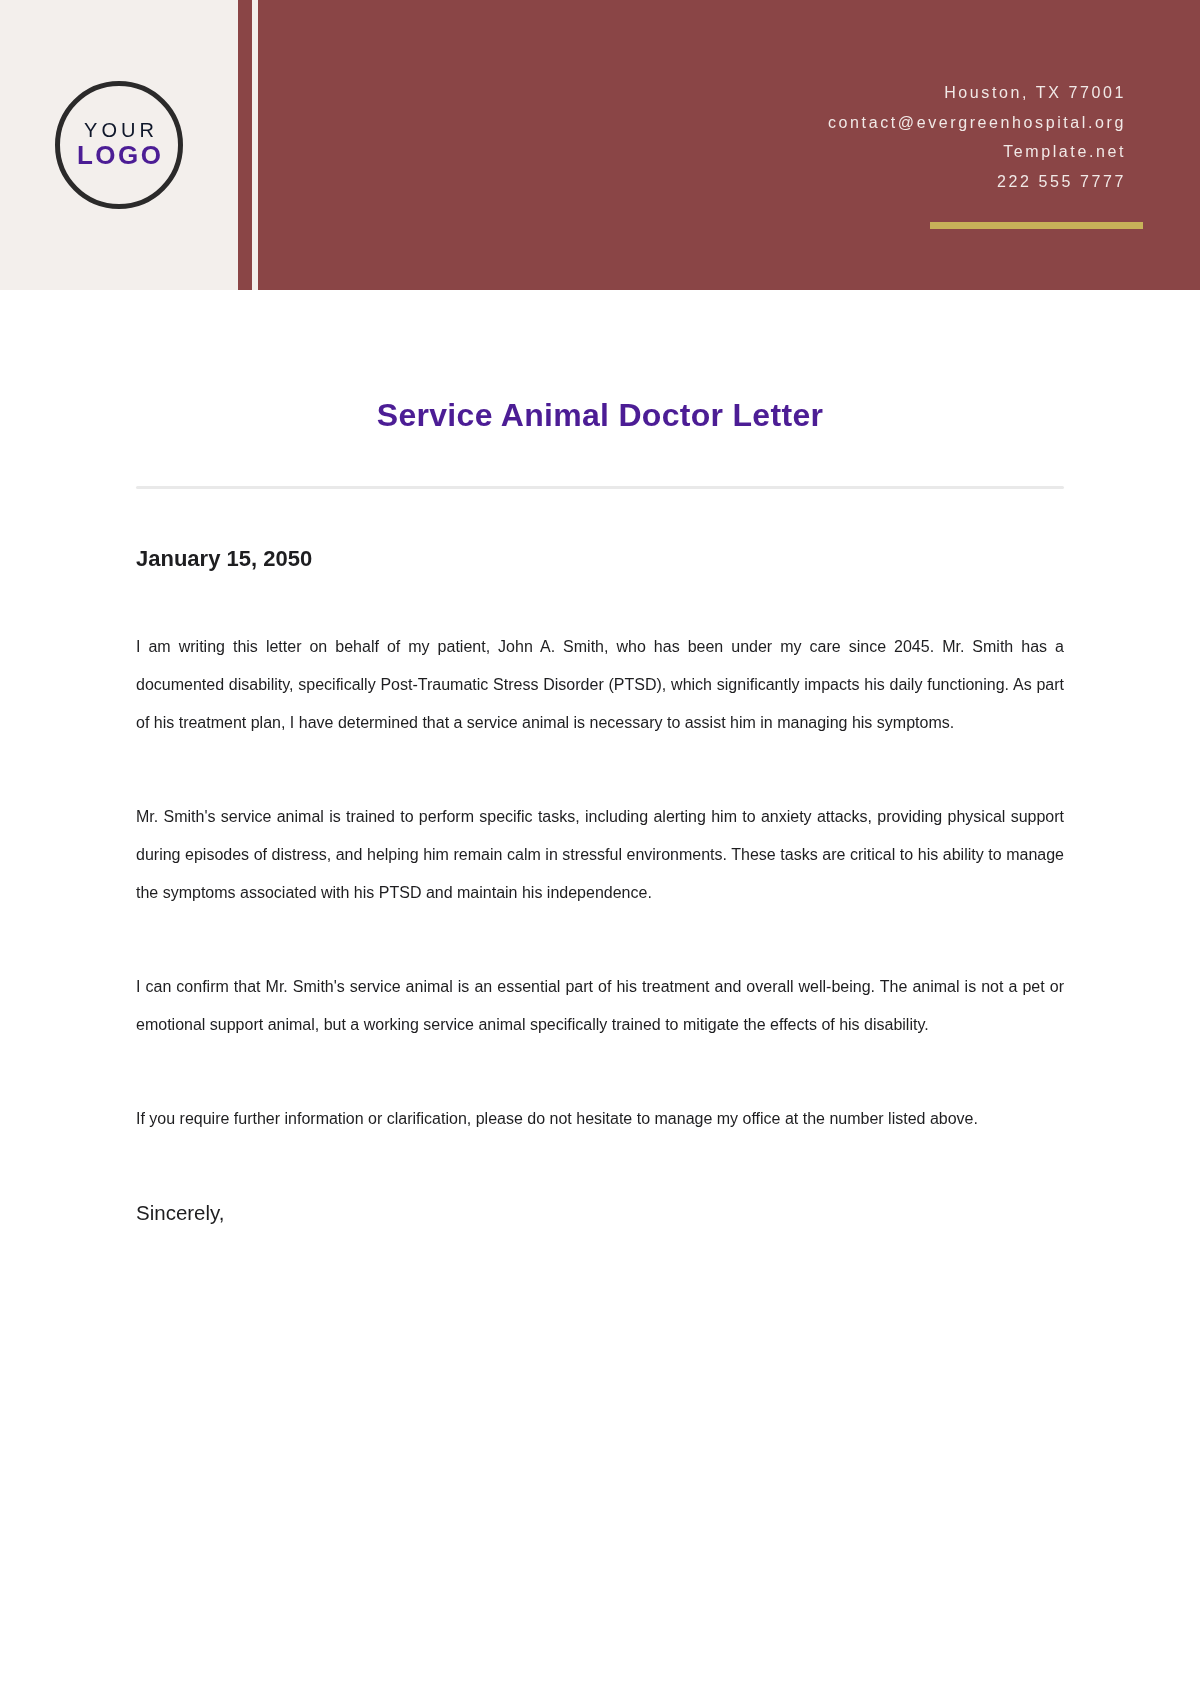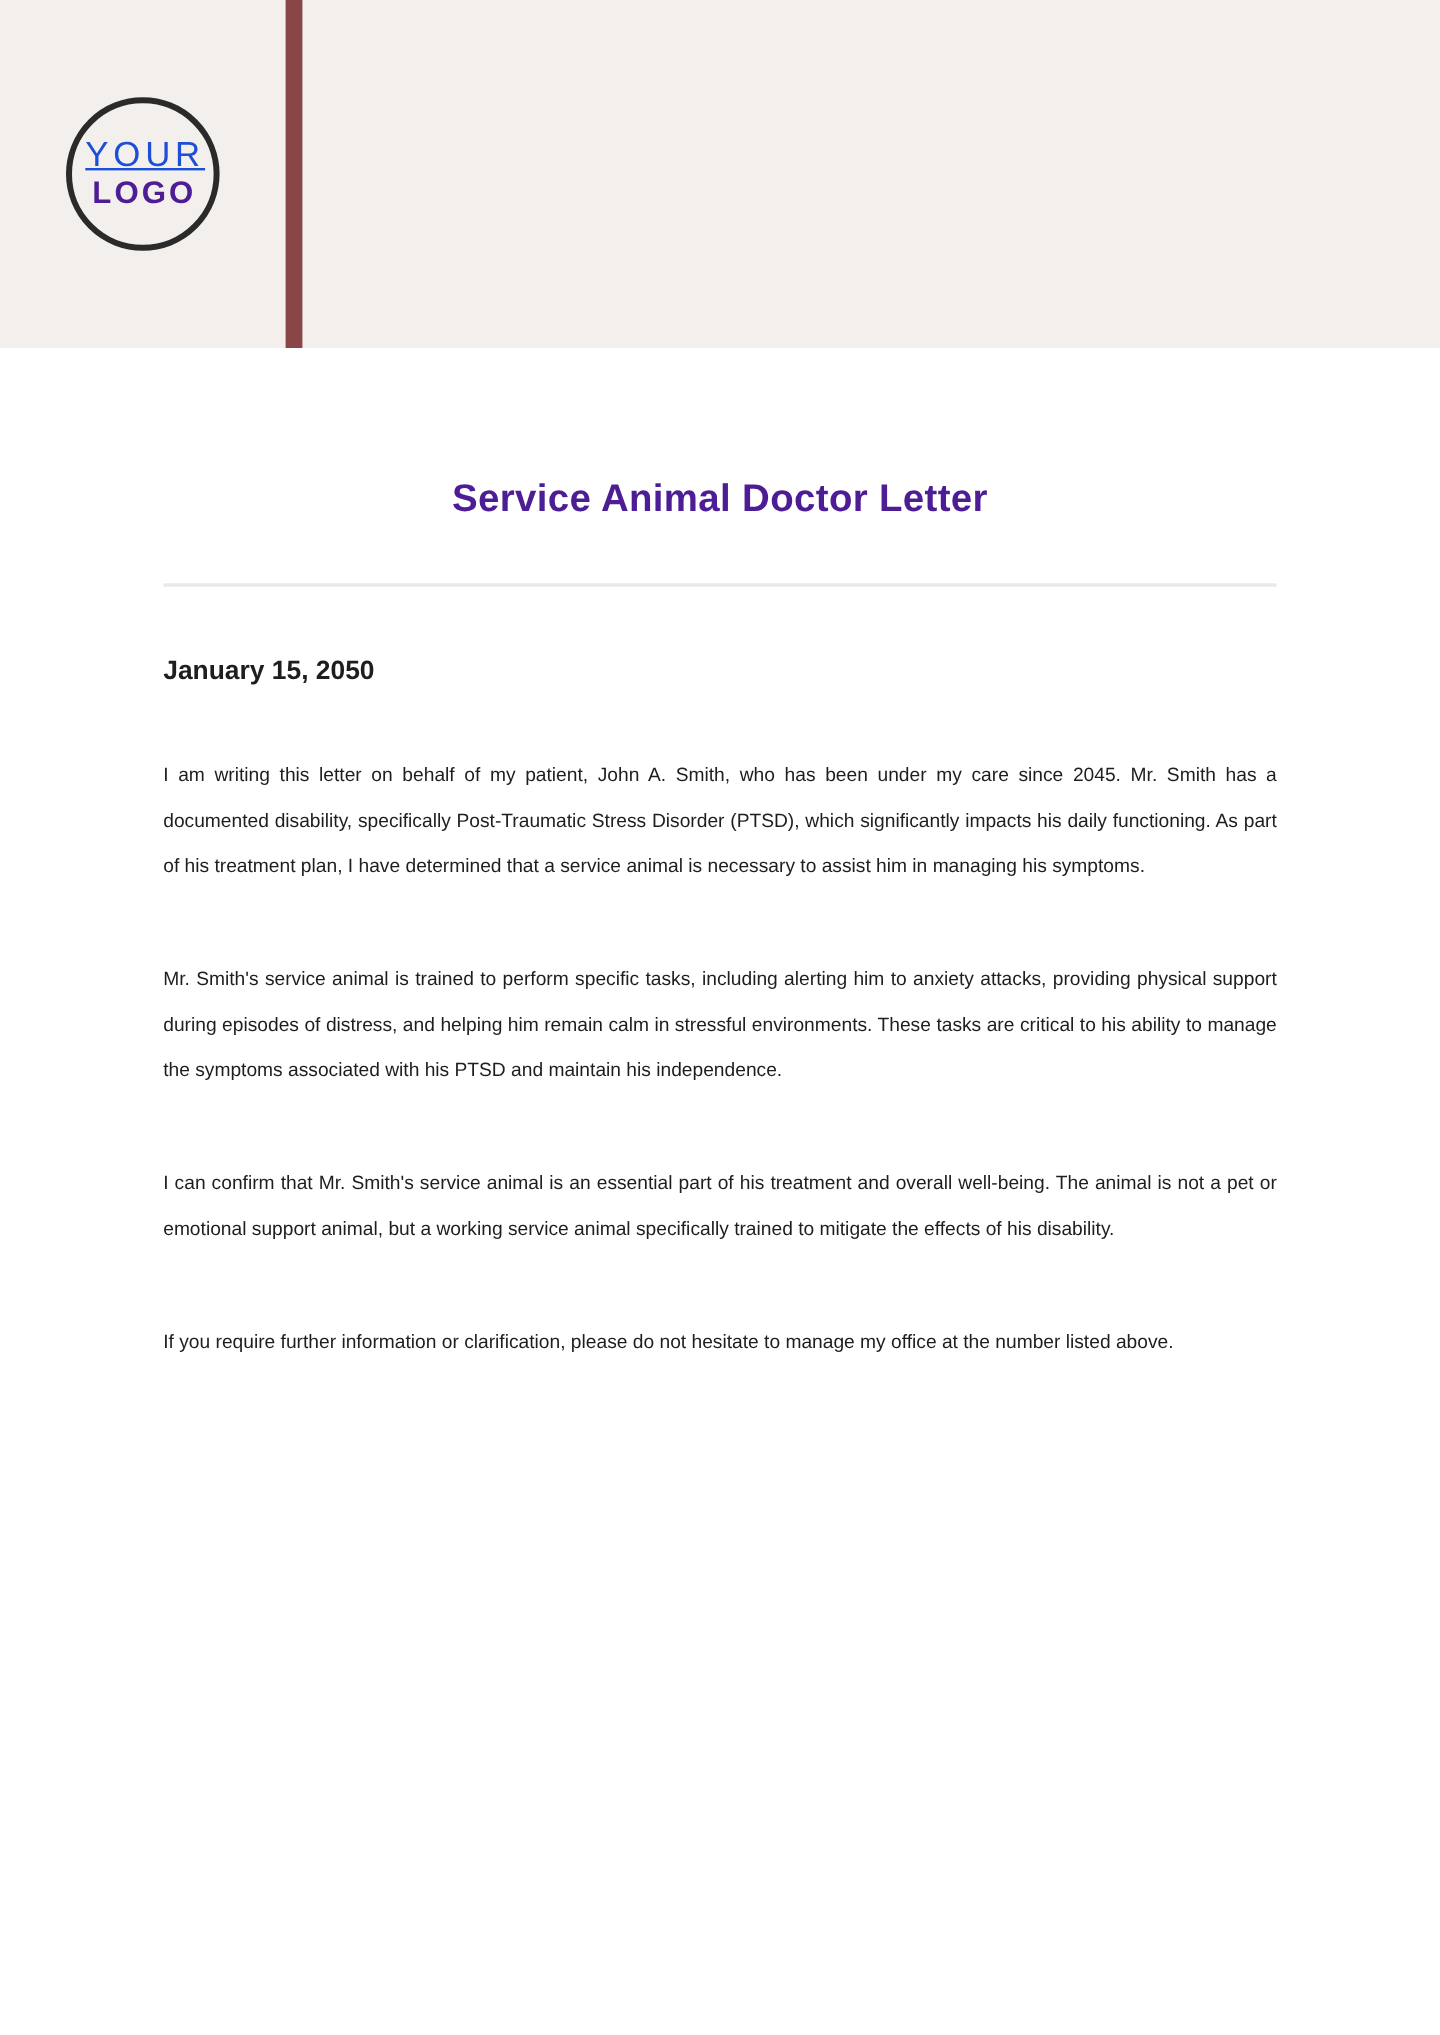--- a/index.html
+++ b/index.html
@@ -61,27 +61,26 @@
     height: 118px;
     border: 5px solid #2B2A2A;
     border-radius: 50%;
     display: flex;
     flex-direction: column;
     align-items: center;
     justify-content: center;
     background: transparent;
   }
   .logo-your {
-    font-size: 29px;
+    font-size: 20px;
     font-weight: 400;
     letter-spacing: 4px;
     margin-right: -4px;
-    color: #1d4ed8;
+    color: #0f172a;
     line-height: 1.1;
-    text-decoration: underline;
   }
   .logo-logo {
     font-size: 26px;
     font-weight: 700;
     letter-spacing: 2.5px;
     margin-right: -2.5px;
     color: #4c1d95;
     line-height: 1.15;
   }
 
@@ -135,28 +134,38 @@
 <div class="page">
 
   <header class="letterhead">
     <div class="lh-left">
       <div class="logo-circle">
         <span class="logo-your">YOUR</span>
         <span class="logo-logo">LOGO</span>
       </div>
     </div>
     <div class="lh-stripe"></div>
+    <div class="lh-main">
+      <div class="contact">
+        <div>Houston, TX 77001</div>
+        <div>contact@evergreenhospital.org</div>
+        <div>Template.net</div>
+        <div>222 555 7777</div>
+      </div>
+      <div class="gold-bar"></div>
+    </div>
   </header>
 
   <main class="content">
     <h1 class="doc-title">Service Animal Doctor Letter</h1>
     <div class="divider"></div>
 
     <div class="date-line">January 15, 2050</div>
 
     <p class="para">I am writing this letter on behalf of my patient, John A. Smith, who has been under my care since 2045. Mr. Smith has a documented disability, specifically Post-Traumatic Stress Disorder (PTSD), which significantly impacts his daily functioning. As part of his treatment plan, I have determined that a service animal is necessary to assist him in managing his symptoms.</p>
     <p class="para">Mr. Smith's service animal is trained to perform specific tasks, including alerting him to anxiety attacks, providing physical support during episodes of distress, and helping him remain calm in stressful environments. These tasks are critical to his ability to manage the symptoms associated with his PTSD and maintain his independence.</p>
     <p class="para">I can confirm that Mr. Smith's service animal is an essential part of his treatment and overall well-being. The animal is not a pet or emotional support animal, but a working service animal specifically trained to mitigate the effects of his disability.</p>
     <p class="para">If you require further information or clarification, please do not hesitate to manage my office at the number listed above.</p>
 
+    <div class="closing">Sincerely,</div>
   </main>
 
 </div>
 
 </body></html>

